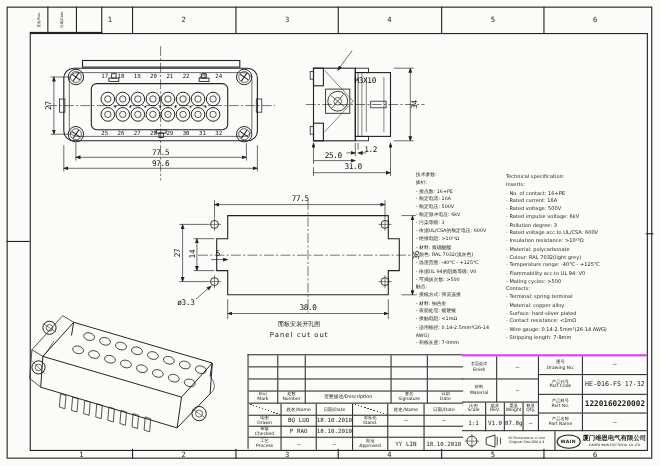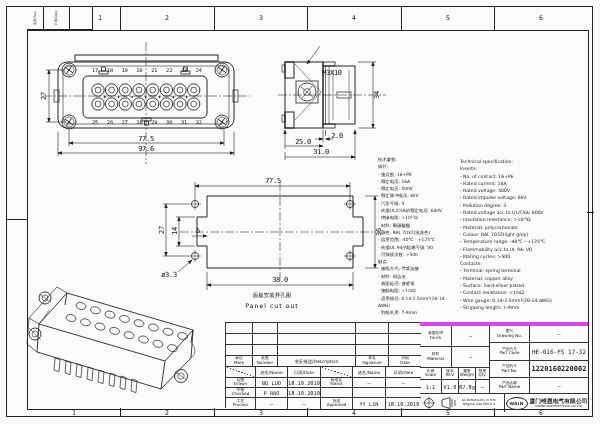--- a/index.html
+++ b/index.html
@@ -293,21 +293,21 @@
       <path d="M91,28 V94" marker-start="url(#b2)" marker-end="url(#b1)"></path>
       <path d="M41,96 V108 M43.5,96 V102"></path>
       <path d="M33,105 H41" marker-end="url(#b1)"></path>
       <path d="M43.5,105 H51" marker-start="url(#b2)"></path>
       <path d="M3,96 V115 M3,112 H41" marker-start="url(#b2)" marker-end="url(#b1)"></path>
       <path d="M73,96 V126 M3,118 V126 M3,123 H73" marker-start="url(#b2)" marker-end="url(#b1)"></path>
     </g>
   </svg>
   <span class="dim" style="left:332px;top:44px;margin-top:29px;">M3X10</span>
   <span class="dim rot" style="left:377px;top:95px;">34</span>
-  <span class="dim" style="left:337px;top:136px;">2.0</span>
+  <span class="dim" style="left:337px;top:136px;">1.2</span>
   <span class="dim" style="left:303px;top:142px;">25.0</span>
   <span class="dim" style="left:321px;top:152px;">31.0</span>
 
   <svg style="left:148px;top:172px;" width="235" height="120" viewBox="0 0 235 120">
     <defs>
       <marker id="c1" markerWidth="8" markerHeight="6" refX="7" refY="3" orient="auto">
           <path d="M0,0 L8,3 L0,6 Z" fill="#222"></path>
         </marker>
       <marker id="c2" markerWidth="8" markerHeight="6" refX="1" refY="3" orient="auto">
           <path d="M8,0 L0,3 L8,6 Z" fill="#222"></path>
@@ -554,21 +554,21 @@
           <div class="lab">
             <span class="cn">批准</span>
             <span class="en">Approved</span>
           </div>
         </div>
       <div class="cell bot val">YY LIN</div>
       <div class="cell bot last val">18.10.2010</div>
     </div>
   </div>
 
-  <div class="tb" style="left:420px;top:322px;width:168px;height:76px;border-top:4px solid #d946ef;">
+  <div class="tb" style="left:420px;top:322px;width:168px;height:76px;border-top:2px solid #d946ef;">
     <div class="cell abs" style="left:0;top:0;width:32px;height:21px;">
         <div class="lab">
           <span class="cn">表面处理</span>
           <span class="en">Finish</span>
         </div>
       </div>
     <div class="cell abs val" style="left:32px;top:0;width:38px;height:21px;">–</div>
     <div class="cell abs" style="left:0;top:21px;width:32px;height:21px;">
         <div class="lab">
           <span class="cn">材料</span>

